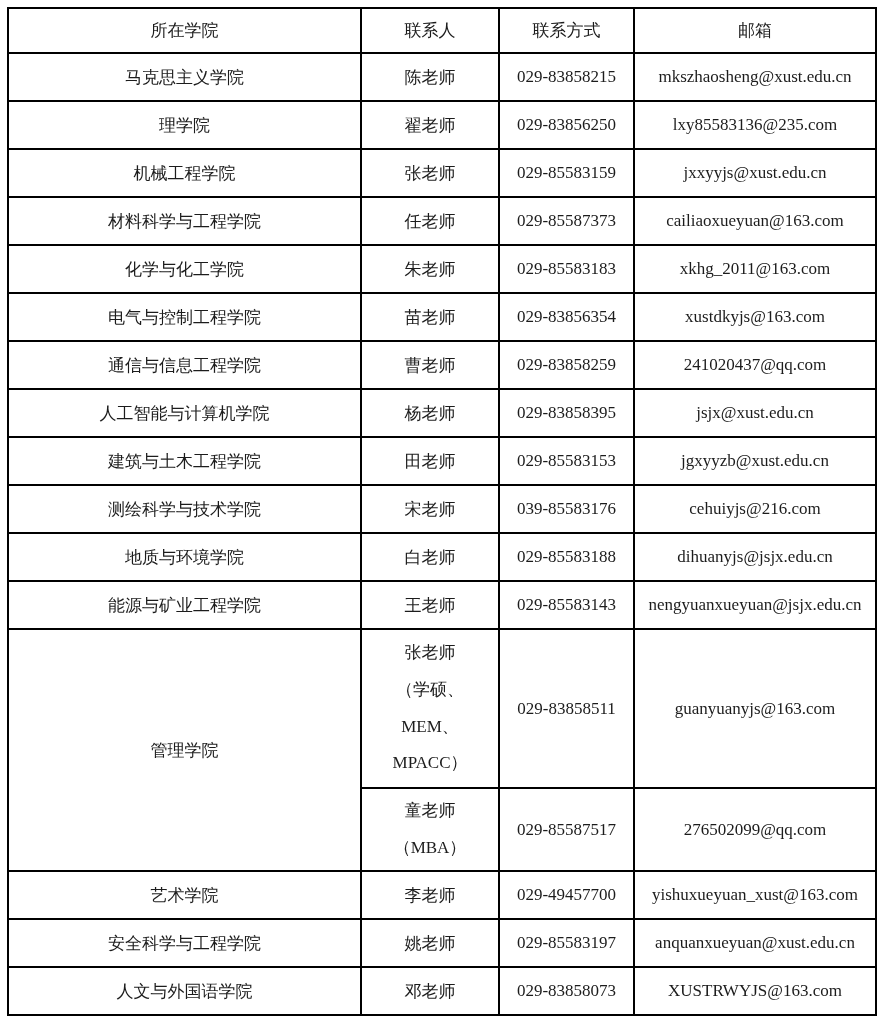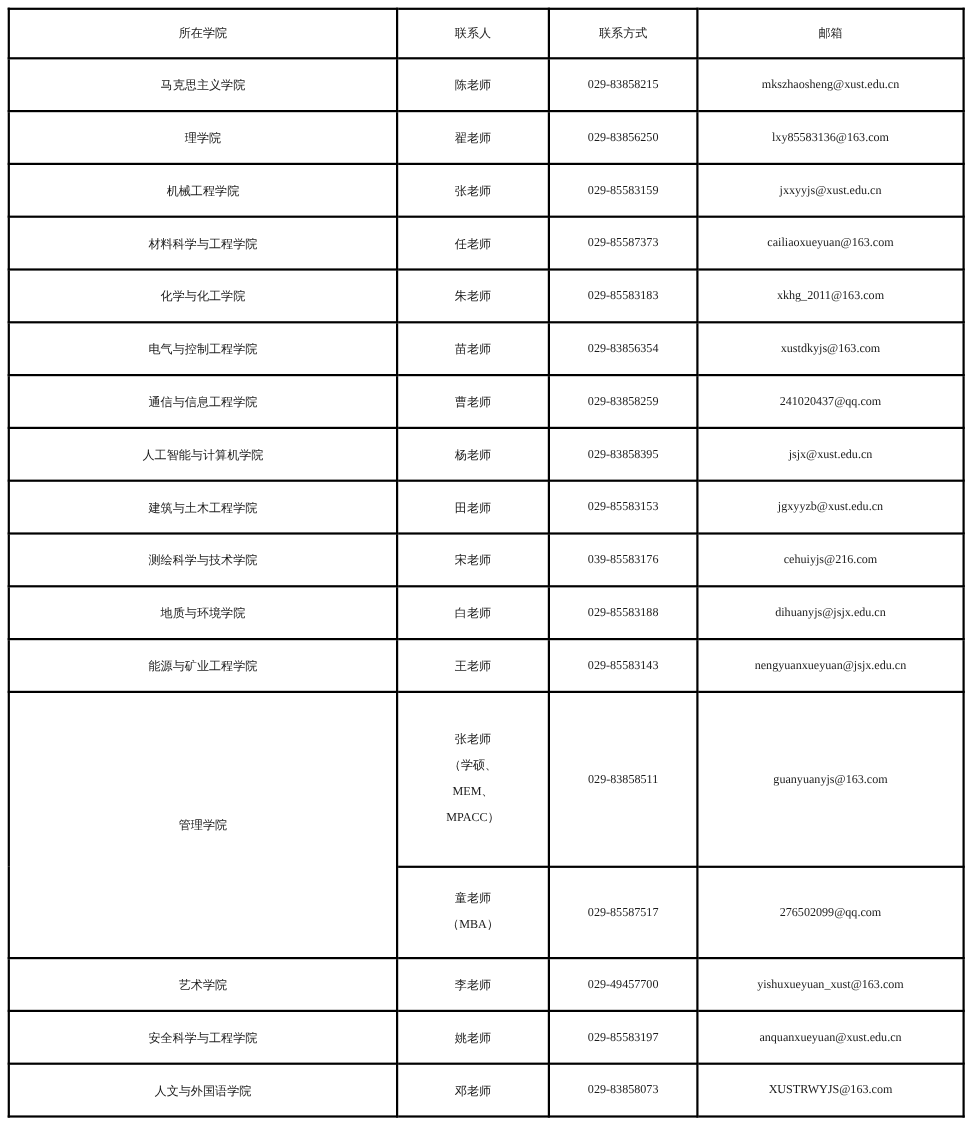--- a/index.html
+++ b/index.html
@@ -15,21 +15,21 @@
     height: 1022px;
     background: #ffffff;
   }
   table.contact-table {
     position: absolute;
     left: 7px;
     top: 7px;
     width: 868px;
     border-collapse: collapse;
     table-layout: fixed;
-    font-size: 11px;
+    font-size: 17px;
   }
   table.contact-table th,
   table.contact-table td {
     border: 2px solid #000000;
     text-align: center;
     vertical-align: middle;
     padding: 2px 4px;
     font-weight: normal;
     overflow: hidden;
   }
@@ -65,21 +65,21 @@
     <tr class="data-row">
       <td>马克思主义学院</td>
       <td>陈老师</td>
       <td>029-83858215</td>
       <td>mkszhaosheng@xust.edu.cn</td>
     </tr>
     <tr class="data-row">
       <td>理学院</td>
       <td>翟老师</td>
       <td>029-83856250</td>
-      <td>lxy85583136@163.com</td>
+      <td>lxy85583136@235.com</td>
     </tr>
     <tr class="data-row">
       <td>机械工程学院</td>
       <td>张老师</td>
       <td>029-85583159</td>
       <td>jxxyyjs@xust.edu.cn</td>
     </tr>
     <tr class="data-row">
       <td>材料科学与工程学院</td>
       <td>任老师</td>

